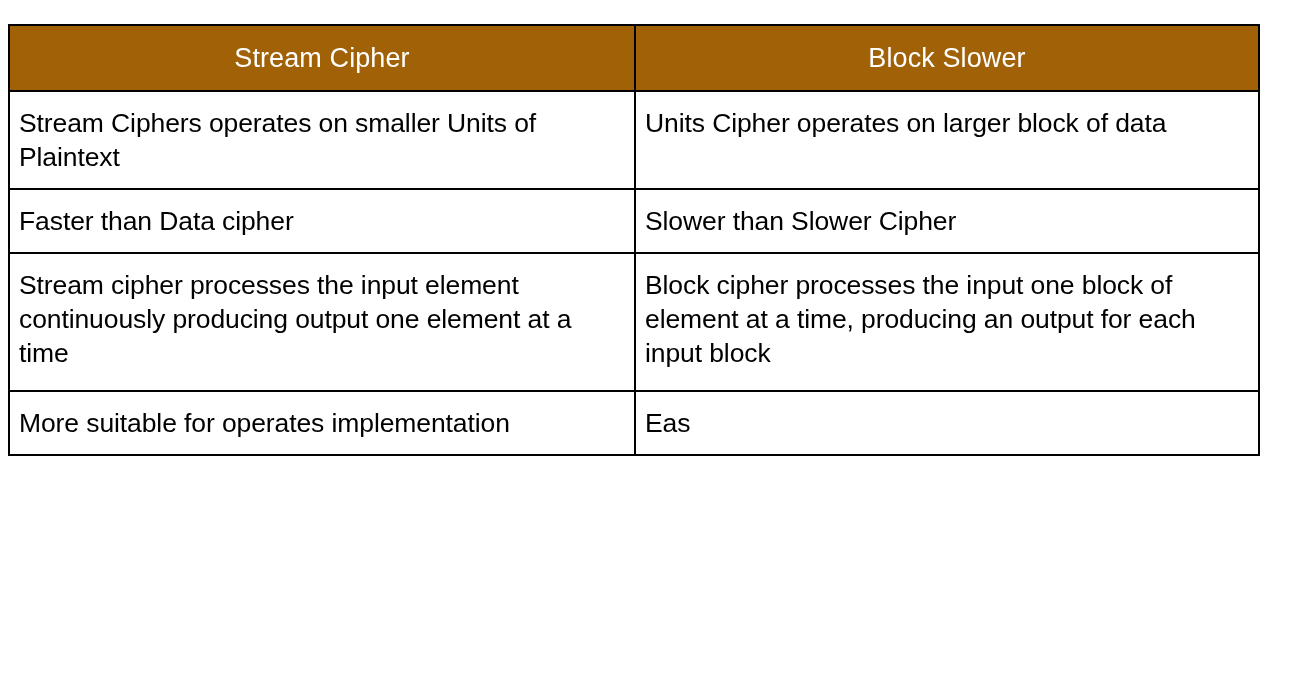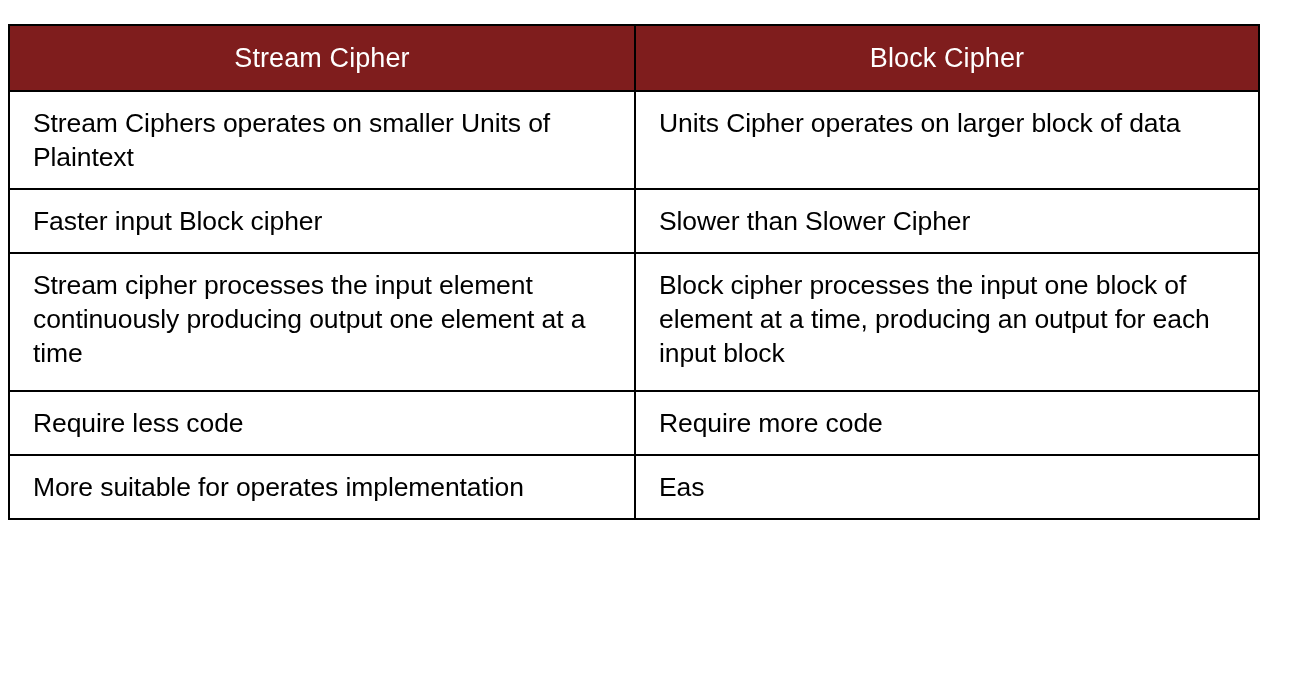--- a/index.html
+++ b/index.html
@@ -36,37 +36,37 @@
   .comparison-table col.col-right { width: 624px; }
 
   .comparison-table th,
   .comparison-table td {
     border: 2px solid #000000;
     vertical-align: top;
     padding: 0;
   }
 
   .comparison-table thead th {
-    background: #7f1d1d;
+    background: #a16207;
     color: #ffffff;
     height: 64px;
     text-align: center;
     vertical-align: middle;
     font-weight: normal;
     font-size: 27px;
     line-height: 64px;
     letter-spacing: 0.1px;
   }
 
   .cell-text {
     display: block;
     color: #000000;
     font-size: 26.5px;
     line-height: 34px;
-    padding: 14px 12px 12px 23px;
+    padding: 14px 12px 12px 9px;
     white-space: pre-line;
     letter-spacing: -0.1px;
   }
 
   
   tbody tr.r-tall2 td   { height: 96px; }
   tbody tr.r-short td   { height: 62px; }
   tbody tr.r-tall3 td   { height: 136px; }
 </style>
 </head>
@@ -76,60 +76,52 @@
 
   <table class="comparison-table">
     <colgroup>
       <col class="col-left">
       <col class="col-right">
     </colgroup>
 
     <thead>
       <tr>
         <th>Stream Cipher</th>
-        <th>Block Cipher</th>
+        <th>Block Slower</th>
       </tr>
     </thead>
 
     <tbody>
       <tr class="r-tall2">
         <td>
           <span class="cell-text">Stream Ciphers operates on smaller Units of Plaintext</span>
         </td>
         <td>
           <span class="cell-text">Units Cipher operates on larger block of data</span>
         </td>
       </tr>
 
       <tr class="r-short">
         <td>
-          <span class="cell-text">Faster input Block cipher</span>
+          <span class="cell-text">Faster than Data cipher</span>
         </td>
         <td>
           <span class="cell-text">Slower than Slower Cipher</span>
         </td>
       </tr>
 
       <tr class="r-tall3">
         <td>
           <span class="cell-text">Stream cipher processes the input element continuously producing output one element at a time</span>
         </td>
         <td>
           <span class="cell-text">Block cipher processes the input one block of element at a time, producing an output for each input block</span>
         </td>
       </tr>
 
-      <tr class="r-short">
-        <td>
-          <span class="cell-text">Require less code</span>
-        </td>
-        <td>
-          <span class="cell-text">Require more code</span>
-        </td>
-      </tr>
 
       <tr class="r-short">
         <td>
           <span class="cell-text">More suitable for operates implementation</span>
         </td>
         <td>
           <span class="cell-text">Eas</span>
         </td>
       </tr>
 

